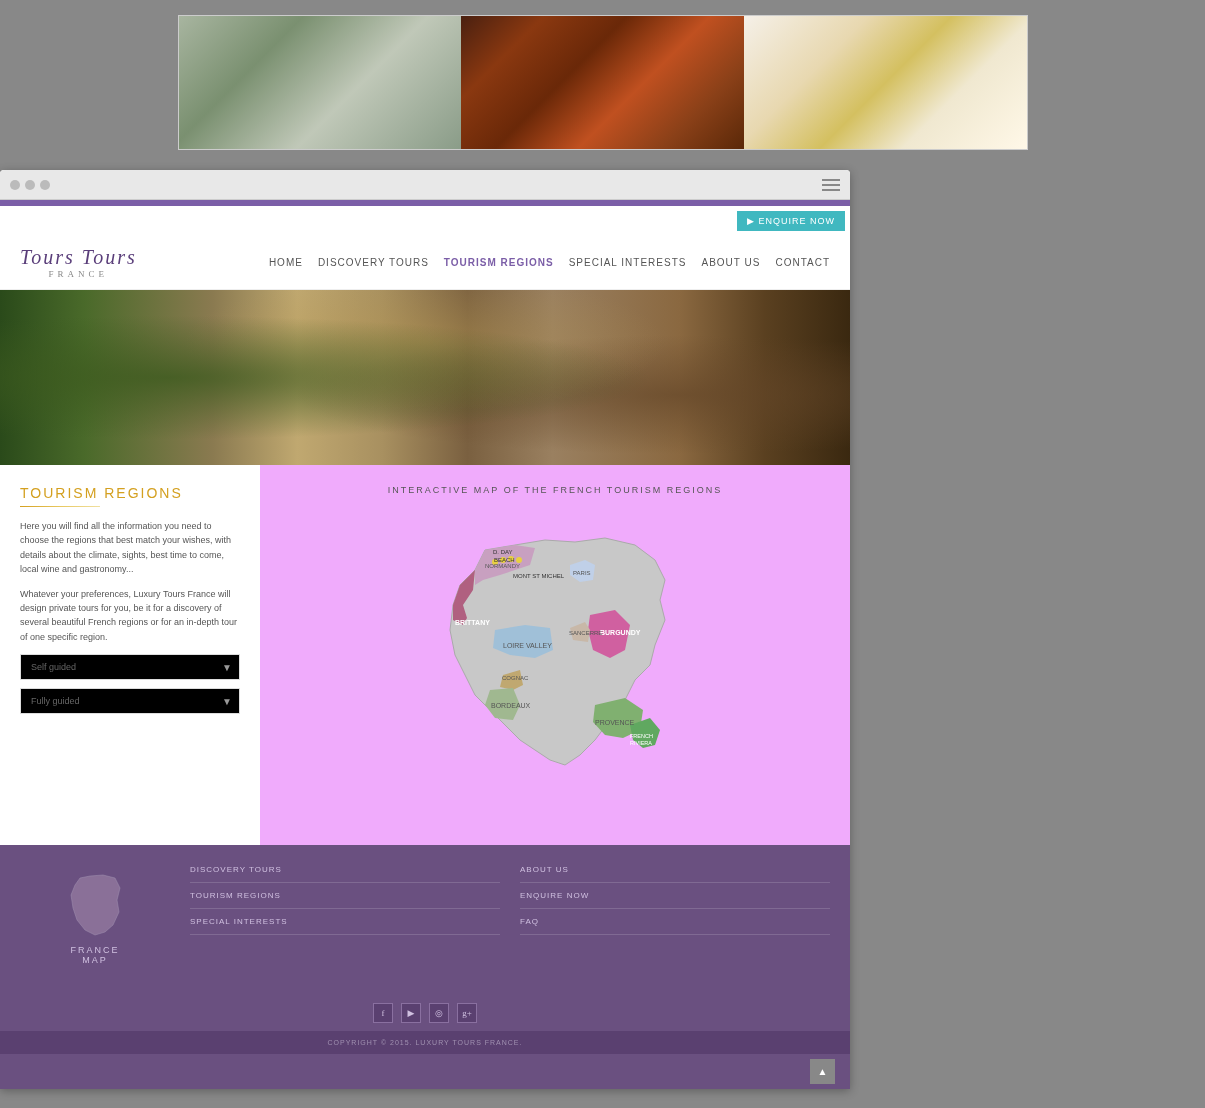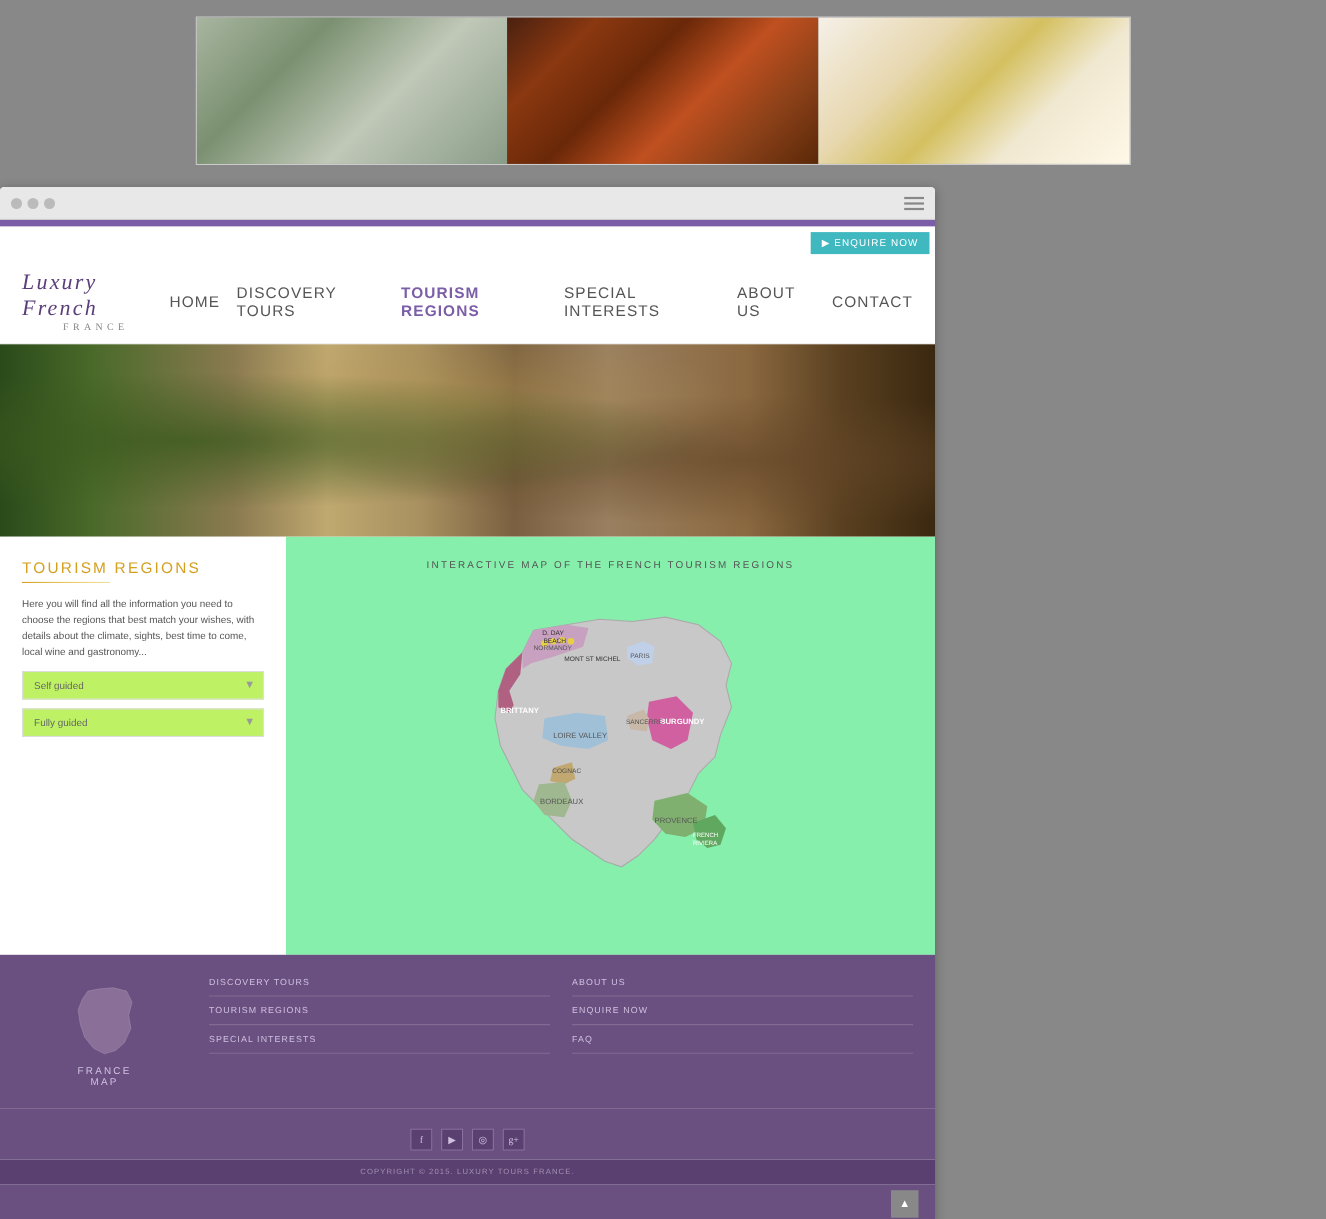--- a/index.html
+++ b/index.html
@@ -129,21 +129,21 @@
       color: #888;
       letter-spacing: 4px;
       text-align: center;
     }
     .site-nav {
       display: flex;
       gap: 15px;
       align-items: center;
     }
     .site-nav a {
-      font-size: 14px;
+      font-size: 10px;
       color: #555;
       text-decoration: none;
       font-family: Arial, sans-serif;
       letter-spacing: 1px;
       text-transform: uppercase;
     }
     .site-nav a.active {
       color: #7b5ea7;
       font-weight: bold;
     }
@@ -216,42 +216,42 @@
     }
     .dropdown-wrapper {
       position: relative;
       margin-bottom: 8px;
     }
     .dropdown-wrapper select {
       width: 100%;
       padding: 7px 30px 7px 10px;
       font-size: 9px;
       color: #666;
-      background: #bef264;
+      background: #000000;
       border: 1px solid #ddd;
       font-family: Arial, sans-serif;
       cursor: pointer;
       appearance: none;
       -webkit-appearance: none;
     }
     .dropdown-arrow {
       position: absolute;
       right: 8px;
       top: 50%;
       transform: translateY(-50%);
       color: #999;
       font-size: 10px;
       pointer-events: none;
     }
 
     
     .right-panel {
       flex: 1;
       padding: 20px;
-      background: #86efac;
+      background: #f0abfc;
     }
     .map-title {
       font-size: 9px;
       color: #555;
       letter-spacing: 2px;
       text-align: center;
       font-family: Arial, sans-serif;
       text-transform: uppercase;
       margin-bottom: 15px;
     }
@@ -381,41 +381,42 @@
     </div>
 
     <div class="purple-bar"></div>
 
     <div class="enquire-bar">
       <button class="enquire-btn">ENQUIRE NOW</button>
     </div>
 
     <div class="site-header">
       <div class="site-logo">
-        <div class="logo-main">Luxury French</div>
+        <div class="logo-main">Tours Tours</div>
         <div class="logo-sub">FRANCE</div>
       </div>
       <nav class="site-nav">
         <a href="#">HOME</a>
         <a href="#">DISCOVERY TOURS</a>
         <a href="#" class="active">TOURISM REGIONS</a>
         <a href="#">SPECIAL INTERESTS</a>
         <a href="#">ABOUT US</a>
         <a href="#">CONTACT</a>
       </nav>
     </div>
 
     <div class="hero-image"></div>
 
     <div class="main-content">
 
       <div class="left-panel">
         <div class="section-title">TOURISM REGIONS</div>
         <div class="section-divider"></div>
         <p class="section-text">Here you will find all the information you need to choose the regions that best match your wishes, with details about the climate, sights, best time to come, local wine and gastronomy...</p>
+        <p class="section-text">Whatever your preferences, Luxury Tours France will design private tours for you, be it for a discovery of several beautiful French regions or for an in-depth tour of one specific region.</p>
 
         <div class="dropdown-wrapper">
           <select>
             <option>Self guided</option>
           </select>
           <span class="dropdown-arrow">▼</span>
         </div>
         <div class="dropdown-wrapper">
           <select>
             <option>Fully guided</option>

